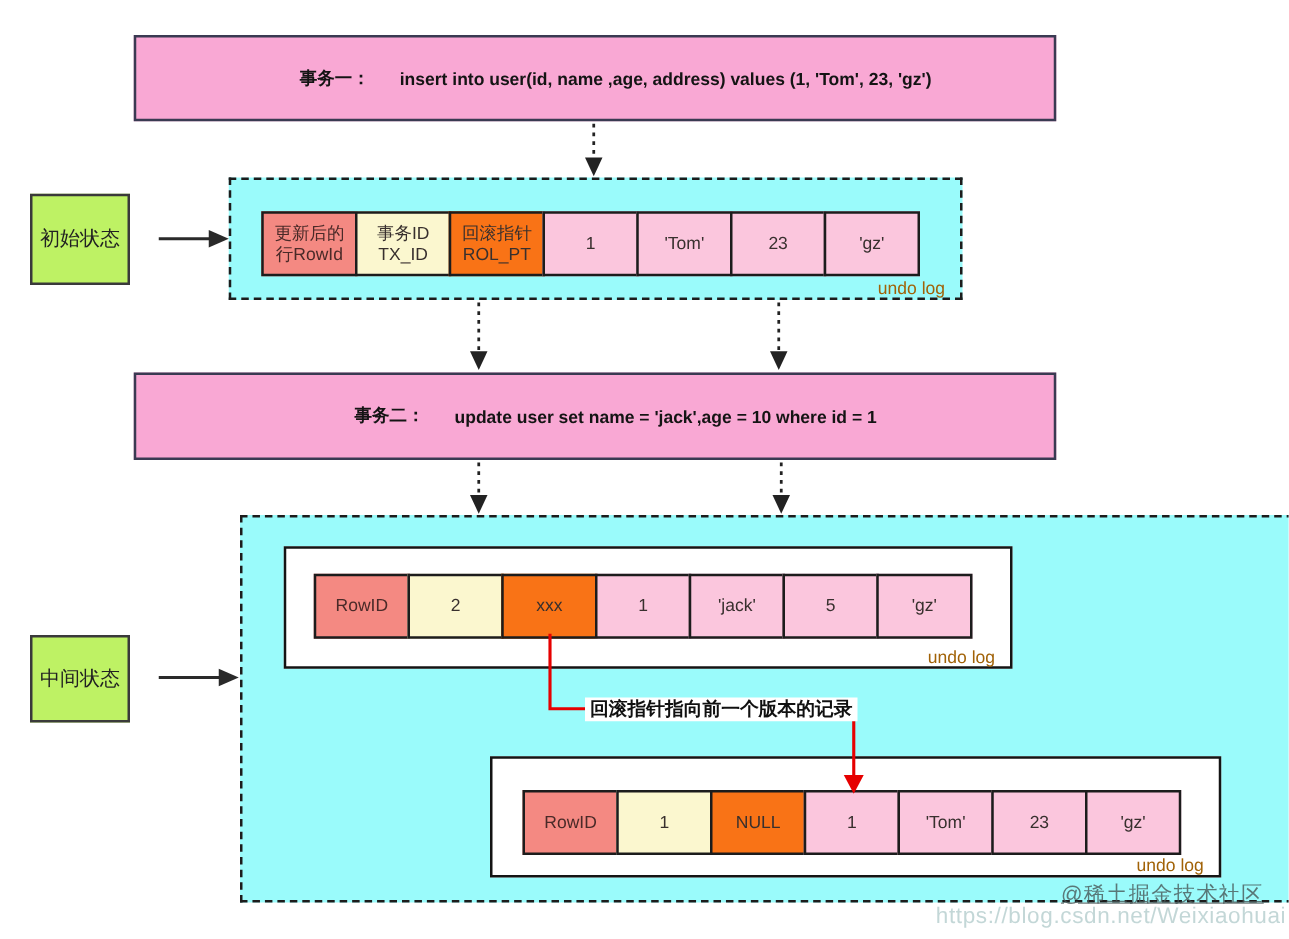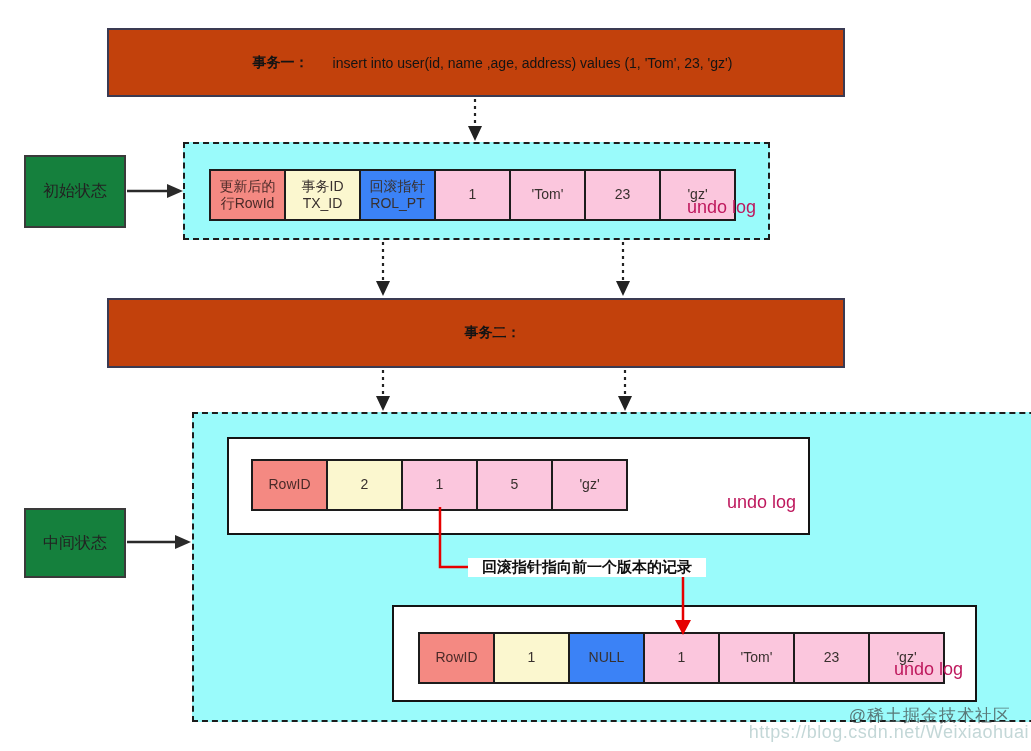--- a/index.html
+++ b/index.html
@@ -5,31 +5,31 @@
   html,body{margin:0;padding:0;background:#ffffff;}
   .stage{
     position:relative;width:1031px;height:751px;overflow:hidden;
     font-family:"Liberation Sans","DejaVu Sans",sans-serif;
     background:#ffffff;color:#1a1a1a;
   }
   .arrows{position:absolute;left:0;top:0;z-index:5;pointer-events:none;}
 
   .txbox{
     position:absolute;left:107px;width:738px;
-    background:#c2410c;border:2px solid #3a3a52;box-sizing:border-box;
+    background:#f9a8d4;border:2px solid #3a3a52;box-sizing:border-box;
     display:flex;align-items:center;justify-content:center;
     font-size:14px;font-weight:bold;color:#141414;z-index:2;padding-left:33px;
   }
   #tx1{top:28px;height:69px;}
   #tx2{top:298px;height:70px;}
-  .txbox .sql{margin-left:24px;font-weight:normal;}
+  .txbox .sql{margin-left:24px;font-weight:bold;}
 
   .statebox{
-    position:absolute;left:24px;width:102px;
-    background:#15803d;border:2px solid #3a3a3a;box-sizing:border-box;
+    position:absolute;left:24px;width:80px;
+    background:#bef264;border:2px solid #3a3a3a;box-sizing:border-box;
     display:flex;align-items:center;justify-content:center;
     font-size:16px;color:#222;z-index:2;
   }
   #state-initial{top:155px;height:73px;}
   #state-middle{top:508px;height:70px;align-items:center;}
 
   .cyanbox{
     position:absolute;background:#9afbfb;border:2.5px dashed #1c1c1c;
     box-sizing:border-box;z-index:1;
   }
@@ -49,35 +49,35 @@
   #row-old{left:24px;top:25px;}
 
   .cell{
     width:77px;height:52px;box-sizing:border-box;border:2px solid #1c1c1c;
     display:flex;flex-direction:column;align-items:center;justify-content:center;
     font-size:14px;line-height:1.25;color:#38302e;text-align:center;
   }
   .cell + .cell{margin-left:-2px;}
   .c-red{background:#f48982;color:#4a2a28;}
   .c-yellow{background:#fbf7cf;text-align:center;}
-  .c-blue{background:#3b82f6;}
+  .c-blue{background:#f97316;}
   .c-pink{background:#fbc6dd;}
 
   .undolabel{
-    position:absolute;right:12px;bottom:20px;font-size:18px;color:#be185d;z-index:4;
+    position:absolute;right:12px;bottom:0;font-size:14px;color:#a16207;z-index:4;
   }
 
   .rollback-note{
     position:absolute;left:468px;top:558px;z-index:6;
-    background:#ffffff;padding:0 14px;font-size:15px;font-weight:bold;color:#101010;
+    background:#ffffff;padding:0 4px;font-size:15px;font-weight:bold;color:#101010;
   }
 
   .wm-community{
     position:absolute;right:20px;top:704px;z-index:7;
-    font-size:17px;color:rgba(72,88,88,0.8);letter-spacing:1px;
+    font-size:17px;color:rgba(72,88,88,0.8);letter-spacing:1px;text-decoration:underline;
   }
   .wm-url{
     position:absolute;right:2px;top:722px;z-index:7;
     font-size:18px;color:rgba(185,208,208,0.85);letter-spacing:0.5px;
   }
 </style>
 </head>
 <body>
 
 <div class="stage">
@@ -157,38 +157,45 @@
       </div>
       <div class="cell c-pink">
         <span>'gz'</span>
       </div>
     </div>
     <div class="undolabel">undo log</div>
   </div>
 
   <div class="txbox" id="tx2">
     <span>事务二：</span>
+    <span class="sql">update user set name = 'jack',age = 10 where id = 1</span>
   </div>
 
   <div class="statebox" id="state-middle">
     <span>中间状态</span>
   </div>
 
   <div class="cyanbox" id="middle-area">
 
     <div class="whitebox" id="undo-middle-new">
       <div class="row" id="row-new">
         <div class="cell c-red">
           <span>RowID</span>
         </div>
         <div class="cell c-yellow">
           <span>2</span>
         </div>
+        <div class="cell c-blue">
+          <span>xxx</span>
+        </div>
         <div class="cell c-pink">
           <span>1</span>
+        </div>
+        <div class="cell c-pink">
+          <span>'jack'</span>
         </div>
         <div class="cell c-pink">
           <span>5</span>
         </div>
         <div class="cell c-pink">
           <span>'gz'</span>
         </div>
       </div>
       <div class="undolabel">undo log</div>
     </div>

